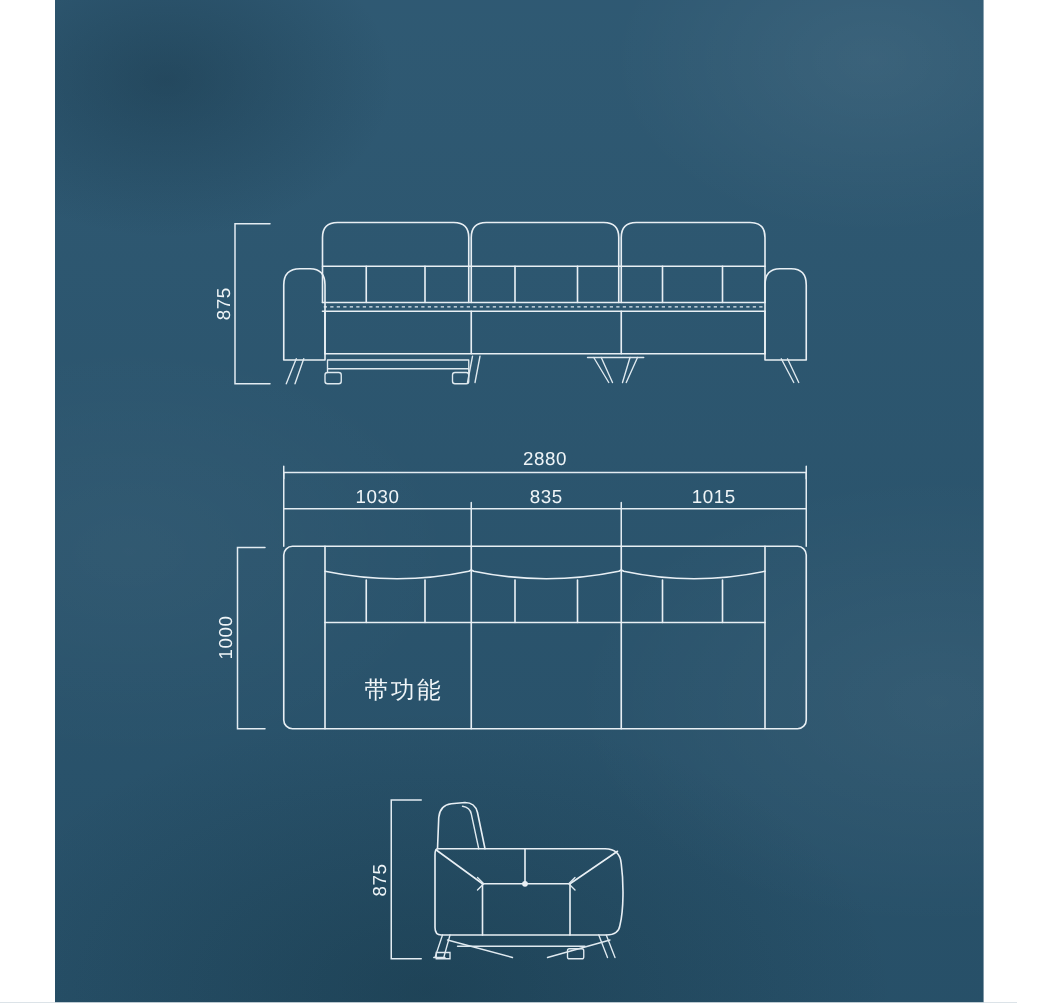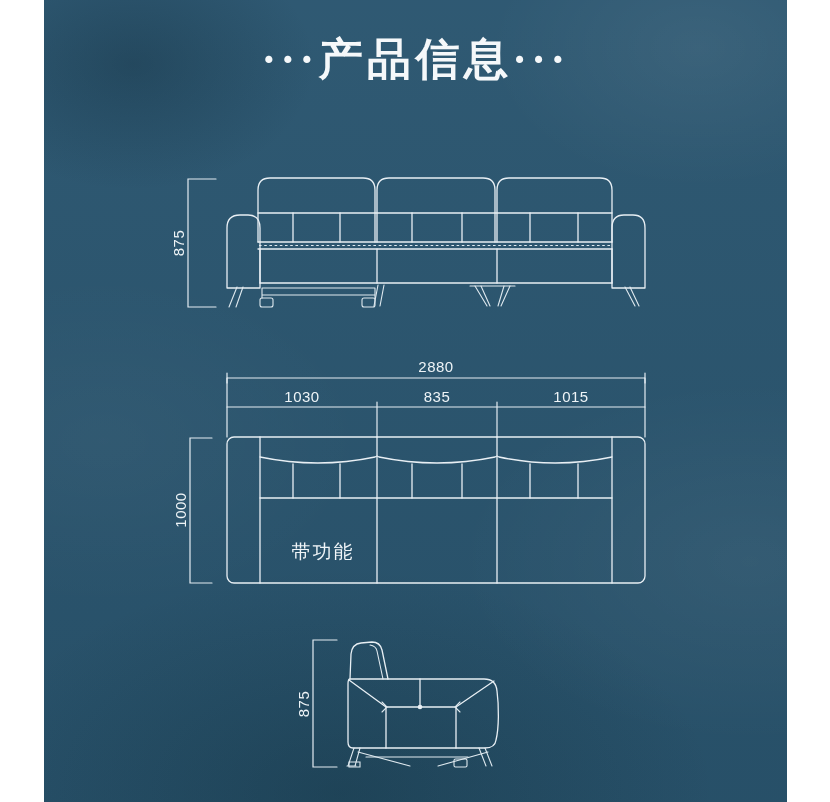--- a/index.html
+++ b/index.html
@@ -59,21 +59,20 @@
 </style>
 </head>
 <body>
 
 <div class="page">
   <div class="margin-strip margin-left"></div>
   <div class="margin-strip margin-right"></div>
 
   <div class="canvas">
 
-    <div class="page-title">···产品信息···</div>
 
     <svg class="blueprint" width="743" height="802" viewBox="0 0 743 802">
 
       <g>
 
         <g>
           <path class="dim" d="M172,179 H144 V307 H172"></path>
           <text class="dimlabel" x="136" y="243" text-anchor="middle" dominant-baseline="middle" transform="rotate(-90 136 243)">875</text>
         </g>
 

